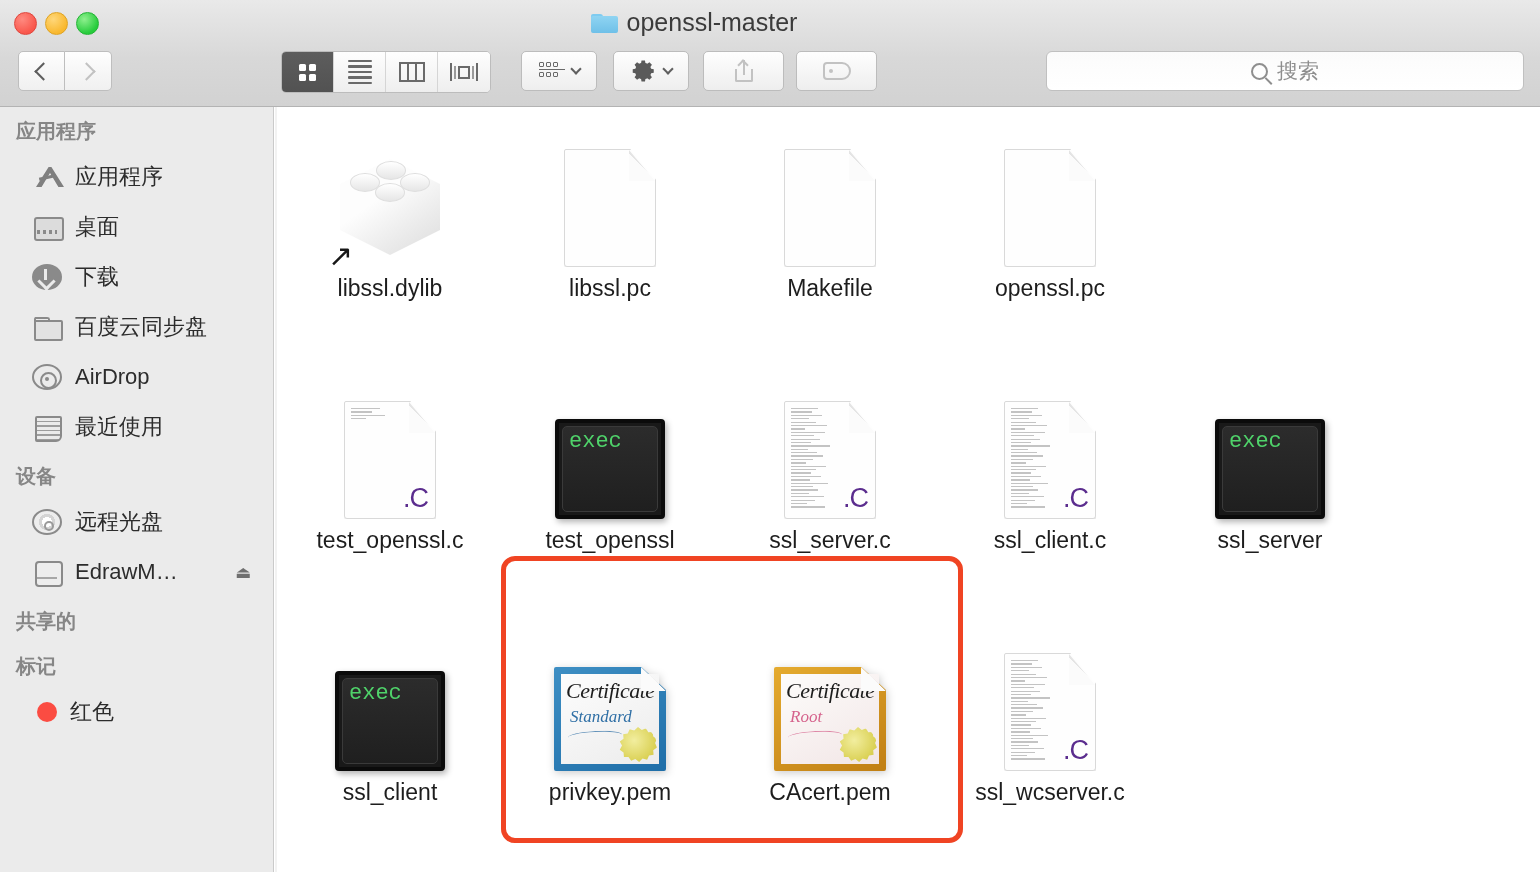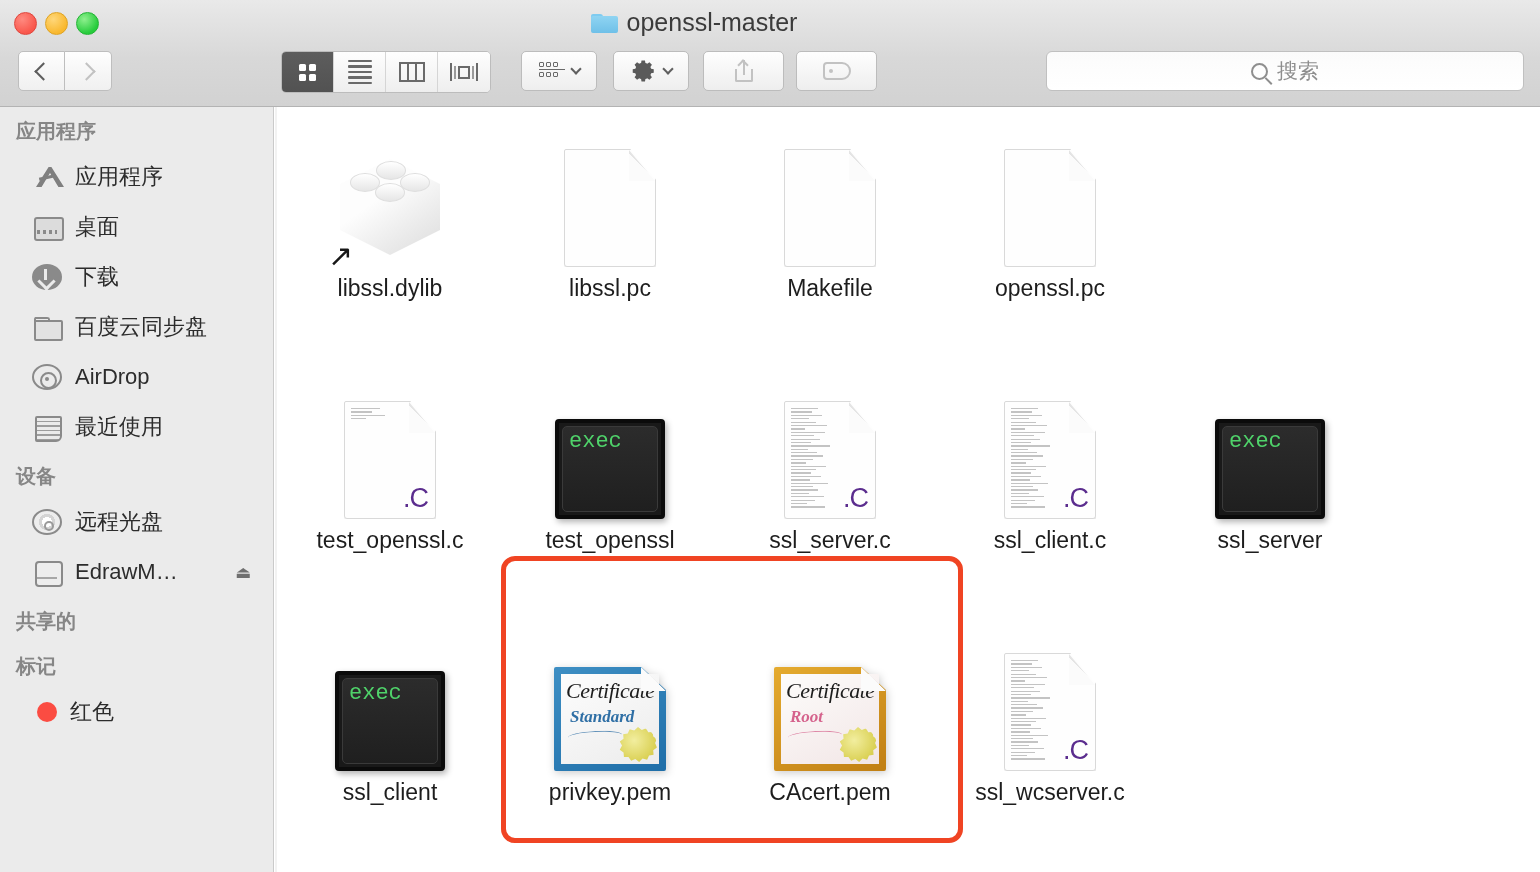--- a/index.html
+++ b/index.html
@@ -251,21 +251,21 @@
     position: absolute; right: 0; top: 0; width: 25px; height: 24px;
     background: linear-gradient(225deg, #d8d8d8 0 50%, #fbfbfb 50%);
     clip-path: polygon(0 0, 100% 100%, 0 100%);
   }
   .cert .t1 {
     position: absolute; left: 12px; top: 11px; font-family: "Liberation Serif", serif;
     font-style: italic; font-size: 22px; color: #1d1d1d; letter-spacing: -.5px;
   }
   .cert .t2 {
     position: absolute; left: 16px; top: 40px; font-family: "Liberation Serif", serif;
-    font-style: italic; font-size: 17px; font-weight: bold;
+    font-style: italic; font-size: 17px;
   }
   .cert .flourish {
     position: absolute; left: 14px; top: 64px; width: 54px; height: 10px;
     border-top: 1.6px solid currentColor; border-radius: 50%;
     transform: rotate(-3deg); opacity: .75;
   }
   .cert .seal {
     position: absolute; right: 9px; bottom: 6px; width: 38px; height: 38px;
     background: radial-gradient(circle at 40% 35%, #f2ee9f, #d8ce4e 70%);
     border-radius: 50%;

